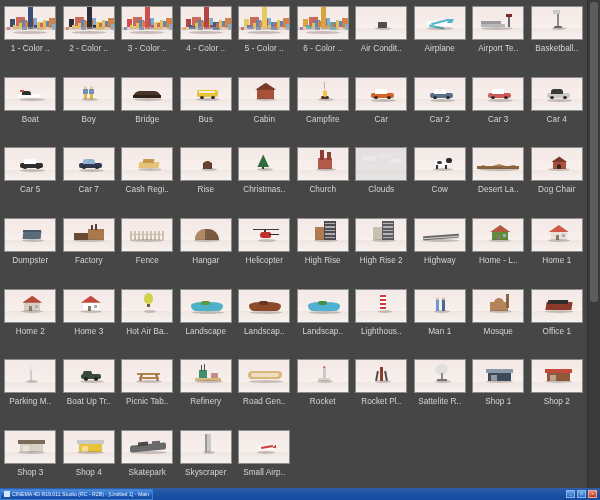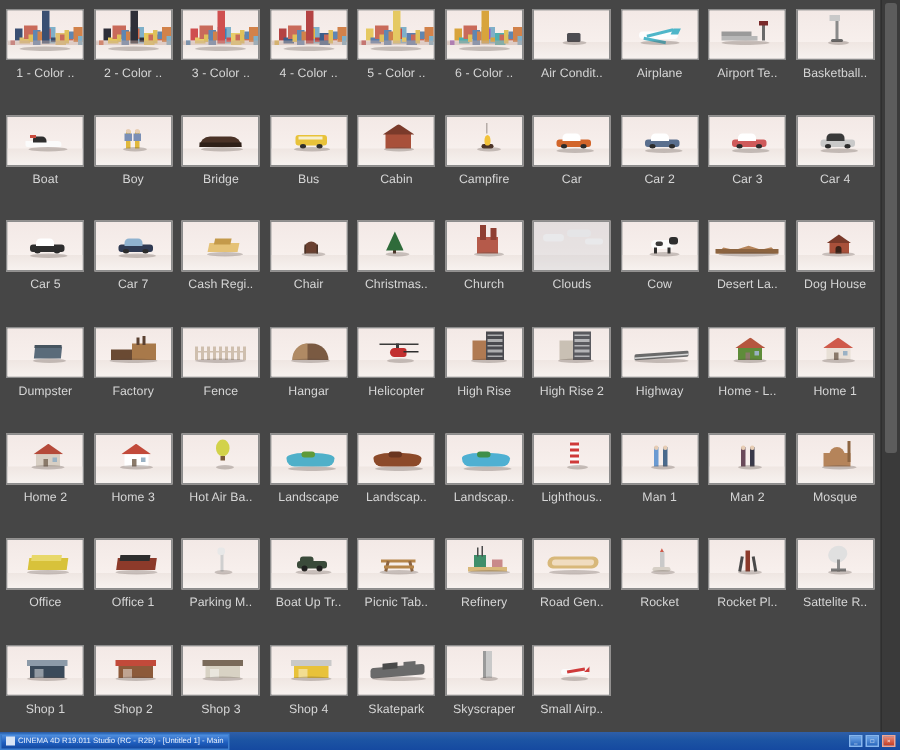--- a/index.html
+++ b/index.html
@@ -529,21 +529,21 @@
         </div>
         <div class="cell">
           <div class="thumb">
             <div class="sky" style="background:linear-gradient(180deg,#f3e9e6 0%,#f7efec 60%,#faf6f4 100%);"></div>
             <div class="ground"></div>
             <div class="obj" style="left:22px;bottom:11px;width:9px;height:8px;background:#6a4030;border-radius:5px 5px 0 0;"></div>
             <div class="obj" style="left:22px;bottom:11px;width:1px;height:6px;background:#4a3226;"></div>
             <div class="obj" style="left:30px;bottom:11px;width:1px;height:6px;background:#4a3226;"></div>
             <div class="shadow" style="left:20px;width:16px;bottom:9px;"></div>
           </div>
-          <div class="caption">Chair</div>
+          <div class="caption">Rise</div>
         </div>
         <div class="cell">
           <div class="thumb">
             <div class="sky" style="background:linear-gradient(180deg,#f3e9e6 0%,#f7efec 60%,#faf6f4 100%);"></div>
             <div class="ground"></div>
             <div class="obj" style="left:23px;bottom:11px;width:2px;height:4px;background:#4a3226;"></div>
             <div class="obj" style="left:18px;bottom:13px;width:12px;height:13px;background:#2f6b3a;clip-path:polygon(50% 0,100% 100%,0 100%);"></div>
             <div class="shadow" style="left:18px;width:16px;bottom:9px;"></div>
           </div>
           <div class="caption">Christmas..</div>
@@ -595,21 +595,21 @@
         </div>
         <div class="cell">
           <div class="thumb">
             <div class="sky" style="background:linear-gradient(180deg,#f3e9e6 0%,#f7efec 60%,#faf6f4 100%);"></div>
             <div class="ground"></div>
             <div class="obj" style="left:21px;bottom:11px;width:13px;height:8px;background:#a8503a;"></div>
             <div class="obj" style="left:19px;bottom:18px;width:17px;height:6px;background:#7a3a2a;clip-path:polygon(50% 0,100% 100%,0 100%);"></div>
             <div class="obj" style="left:25px;bottom:11px;width:4px;height:5px;background:#3a2218;border-radius:2px 2px 0 0;"></div>
             <div class="shadow" style="left:16px;width:22px;bottom:9px;"></div>
           </div>
-          <div class="caption">Dog House</div>
+          <div class="caption">Dog Chair</div>
         </div>
         <div class="cell">
           <div class="thumb">
             <div class="sky" style="background:linear-gradient(180deg,#f3e9e6 0%,#f7efec 60%,#faf6f4 100%);"></div>
             <div class="ground"></div>
             <div class="obj" style="left:18px;bottom:12px;width:18px;height:8px;background:#5a6b7a;transform:skewX(-6deg);"></div>
             <div class="obj" style="left:18px;bottom:19px;width:18px;height:2px;background:#46545f;transform:skewX(-6deg);"></div>
             <div class="shadow" style="left:17px;width:22px;bottom:9px;"></div>
           </div>
           <div class="caption">Dumpster</div>
@@ -816,48 +816,26 @@
             <div class="obj" style="left:27px;bottom:11px;width:3px;height:13px;background:#4a6a8c;"></div>
             <div class="obj" style="left:27px;bottom:22px;width:3px;height:3px;background:#e7cdb4;border-radius:50%;"></div>
             <div class="shadow" style="left:19px;width:16px;bottom:9px;"></div>
           </div>
           <div class="caption">Man 1</div>
         </div>
         <div class="cell">
           <div class="thumb">
             <div class="sky" style="background:linear-gradient(180deg,#f3e9e6 0%,#f7efec 60%,#faf6f4 100%);"></div>
             <div class="ground"></div>
-            <div class="obj" style="left:21px;bottom:11px;width:3px;height:13px;background:#6a4a5a;"></div>
-            <div class="obj" style="left:21px;bottom:22px;width:3px;height:3px;background:#e7cdb4;border-radius:50%;"></div>
-            <div class="obj" style="left:27px;bottom:11px;width:3px;height:13px;background:#3a3a4a;"></div>
-            <div class="obj" style="left:27px;bottom:22px;width:3px;height:3px;background:#e7cdb4;border-radius:50%;"></div>
-            <div class="shadow" style="left:19px;width:16px;bottom:9px;"></div>
-          </div>
-          <div class="caption">Man 2</div>
-        </div>
-        <div class="cell">
-          <div class="thumb">
-            <div class="sky" style="background:linear-gradient(180deg,#f3e9e6 0%,#f7efec 60%,#faf6f4 100%);"></div>
-            <div class="ground"></div>
             <div class="obj" style="left:17px;bottom:11px;width:18px;height:9px;background:#b5845a;"></div>
             <div class="obj" style="left:21px;bottom:19px;width:10px;height:5px;background:#b5845a;border-radius:6px 6px 0 0;"></div>
             <div class="obj" style="left:33px;bottom:14px;width:2.4px;height:14px;background:#8c6440;"></div>
             <div class="shadow" style="left:16px;width:23px;bottom:9px;"></div>
           </div>
           <div class="caption">Mosque</div>
-        </div>
-        <div class="cell">
-          <div class="thumb">
-            <div class="sky" style="background:linear-gradient(180deg,#f3e9e6 0%,#f7efec 60%,#faf6f4 100%);"></div>
-            <div class="ground"></div>
-            <div class="obj" style="left:14px;bottom:12px;width:26px;height:8px;background:#d8c23a;transform:skewX(-8deg);"></div>
-            <div class="obj" style="left:16px;bottom:18px;width:20px;height:4px;background:#e8d86a;transform:skewX(-8deg);"></div>
-            <div class="shadow" style="left:13px;width:28px;bottom:9px;"></div>
-          </div>
-          <div class="caption">Office</div>
         </div>
         <div class="cell">
           <div class="thumb">
             <div class="sky" style="background:linear-gradient(180deg,#f3e9e6 0%,#f7efec 60%,#faf6f4 100%);"></div>
             <div class="ground"></div>
             <div class="obj" style="left:14px;bottom:12px;width:26px;height:8px;background:#8c3a2a;transform:skewX(-8deg);"></div>
             <div class="obj" style="left:16px;bottom:18px;width:20px;height:4px;background:#2e2e2e;transform:skewX(-8deg);"></div>
             <div class="shadow" style="left:13px;width:28px;bottom:9px;"></div>
           </div>
           <div class="caption">Office 1</div>

